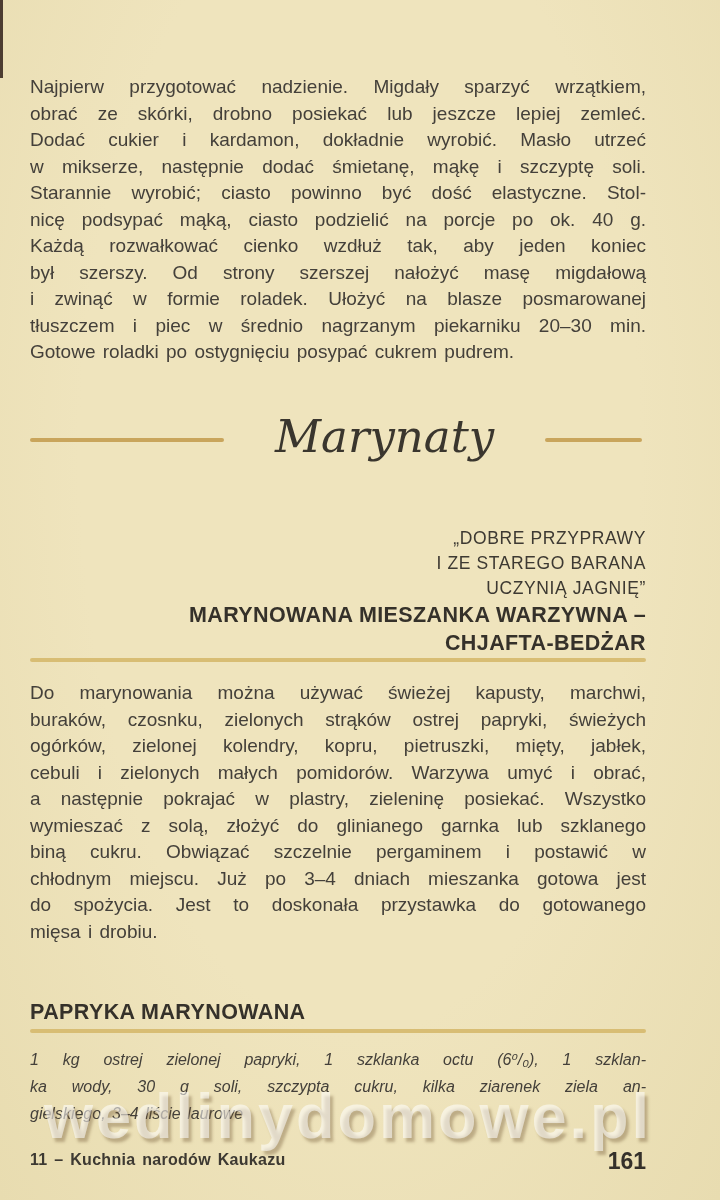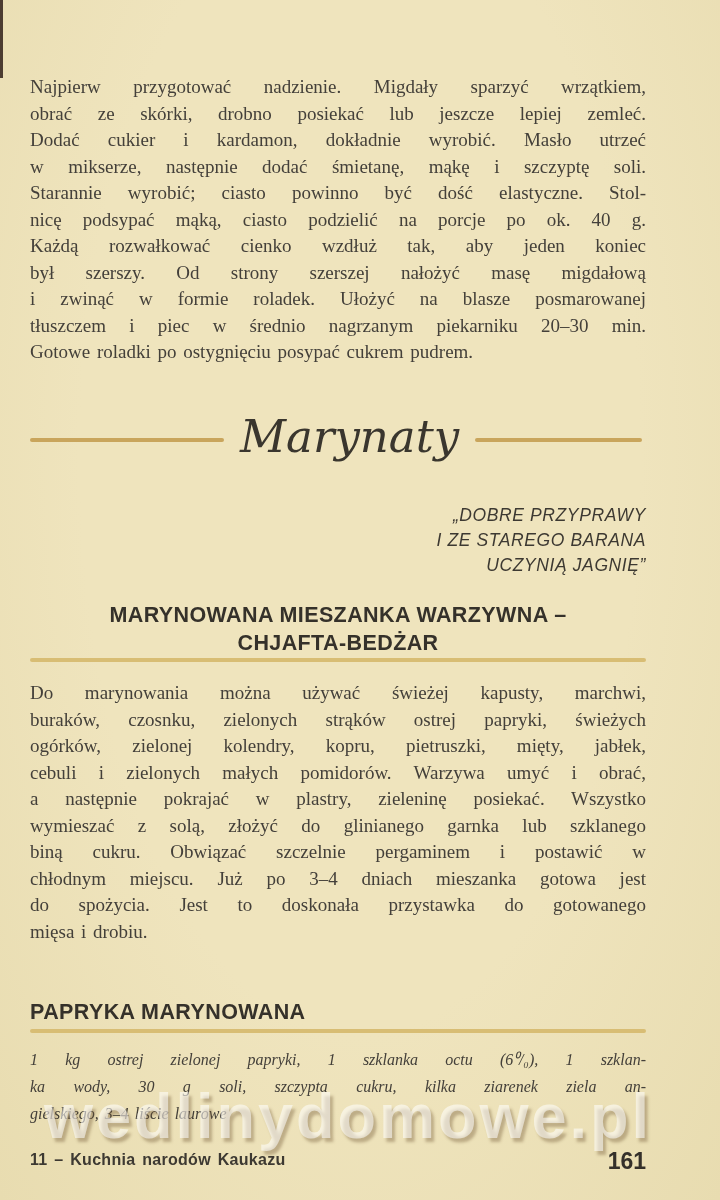--- a/index.html
+++ b/index.html
@@ -11,42 +11,42 @@
     position:relative; width:720px; height:1200px; overflow:hidden;
     background: radial-gradient(ellipse at 50% 38%, #efe4bd 55%, #e8dcb0 100%);
     font-family:"Liberation Sans","DejaVu Sans",sans-serif;
     color:var(--ink);
   }
   .abs { position:absolute; }
   .col { left:30px; width:616px; }
 
   
   .body-text { font-size:19px; line-height:26.5px; word-spacing:2px; }
-  .jlines > div { text-align:justify; text-align-last:justify;font-family:Liberation Serif, serif; }
+  .jlines > div { text-align:justify; text-align-last:justify; }
   .jlines > div:last-child { text-align-last:left; }
 
   
-  .divider { top:412px; left:30px; width:612px; height:56px; display:flex; align-items:center; }
+  .divider { top:412px; left:30px; width:612px; height:56px; display:flex; align-items:center;gap:35px; }
   .rule { height:4px; background:var(--gold); border-radius:2px; }
   .rule-left { flex:0 0 194px; }
   .rule-right { flex:1; }
   .section-title {
     font-family:"DejaVu Serif","Liberation Serif",serif; font-style:italic;
     font-size:45px; color:#3a362e; margin:0 16px; padding-bottom:8px; white-space:nowrap;
   }
 
   
-  .epigraph { top:503px; font-style:italic; font-size:17.5px; line-height:25px;
+  .epigraph { top:526px; font-size:17.5px; line-height:25px;
     letter-spacing:0.6px; color:#3d3932; }
   .rlines > div { text-align:right; }
 
   
   .recipe-title { font-size:21.5px; font-weight:bold; line-height:28px;
     letter-spacing:0.4px; color:var(--head); }
-  .tlines > div { text-align:center; }
+  .tlines > div { text-align:right; }
   .h-rule { left:30px; width:616px; height:4px; background:var(--gold-light); border-radius:2px; }
 
   
   .ingredients { font-style:italic; font-size:16px; line-height:27px; word-spacing:2px; }
 
   
   .footer-left { top:1151px; left:30px; font-size:16px; font-weight:bold;
     letter-spacing:0.3px; color:#3d3932; word-spacing:2px; }
   .page-number { top:1148px; left:30px; width:616px; text-align:right;
     font-size:23px; font-weight:bold; color:#34302a; }

